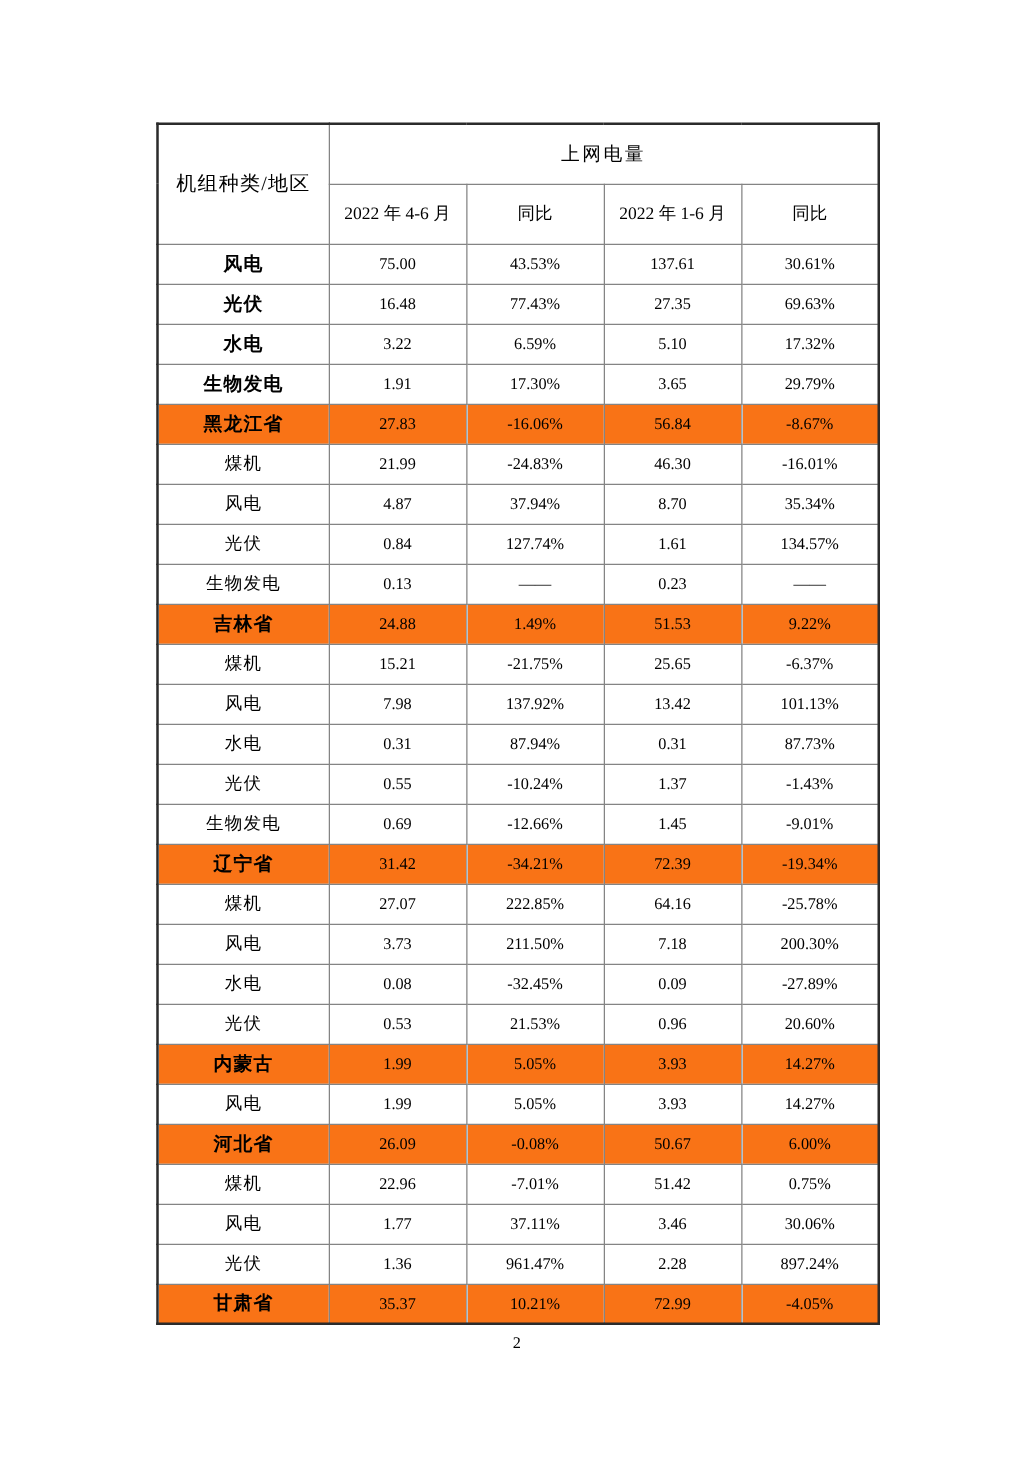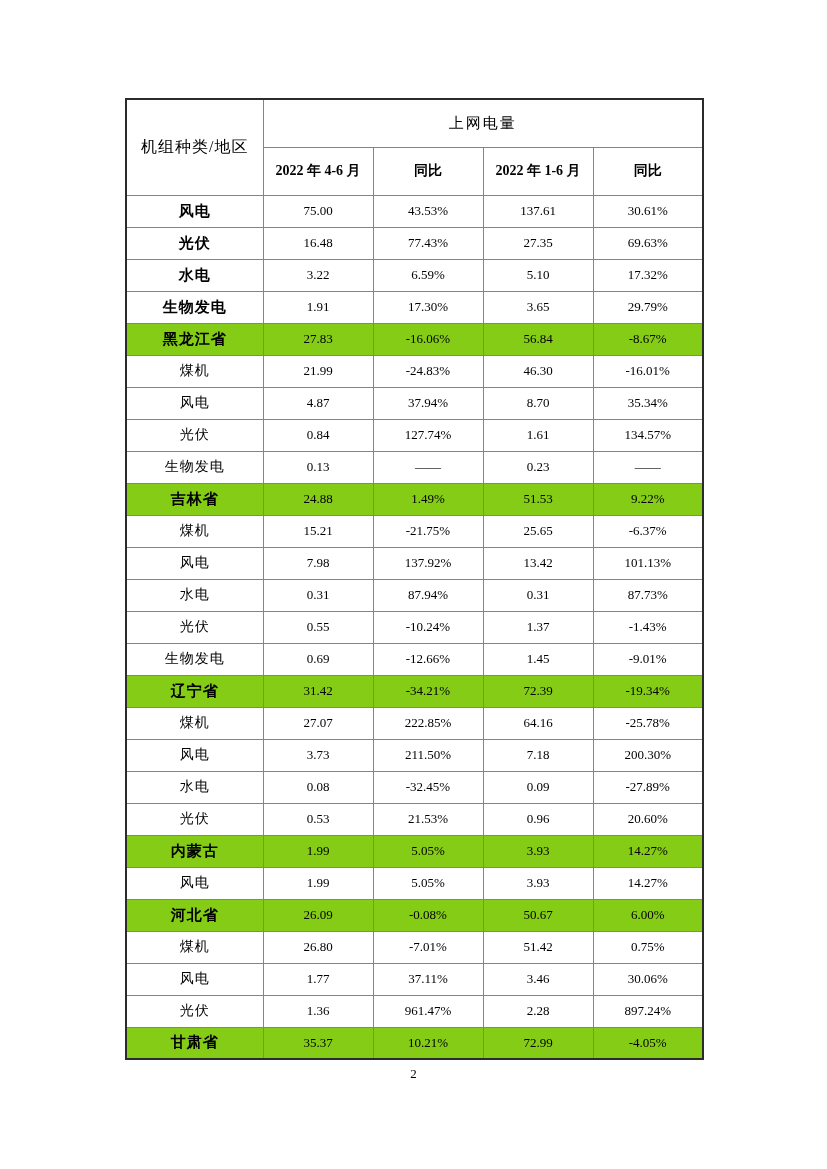--- a/index.html
+++ b/index.html
@@ -42,34 +42,34 @@
     font-weight: normal;
     letter-spacing: 1px;
   }
   th.group-cell {
     font-size: 15px;
     font-weight: normal;
     letter-spacing: 2px;
   }
   th.col-cell {
     font-size: 14px;
-    font-weight: bold;
+    font-weight: normal;
   }
   td.label-cell { font-size: 15px; letter-spacing: 1px; }
   td.value-cell { font-size: 13px; }
   tr.row-category td.label-cell,
   tr.row-province td.label-cell {
     font-weight: bold;
   }
   tr.row-sub td.label-cell {
     font-weight: normal;
     font-size: 14px;
   }
   tr.row-province td {
-    background: #84cc16;
+    background: #f97316;
     text-align: center;
   }
   .page-number {
     position: absolute;
     top: 1066px;
     left: 0;
     width: 827px;
     text-align: center;
     font-size: 13px;
   }
@@ -256,21 +256,21 @@
         </tr>
         <tr class="row-province">
           <td class="label-cell">河北省</td>
           <td class="value-cell">26.09</td>
           <td class="value-cell">-0.08%</td>
           <td class="value-cell">50.67</td>
           <td class="value-cell">6.00%</td>
         </tr>
         <tr class="row-sub">
           <td class="label-cell">煤机</td>
-          <td class="value-cell">26.80</td>
+          <td class="value-cell">22.96</td>
           <td class="value-cell">-7.01%</td>
           <td class="value-cell">51.42</td>
           <td class="value-cell">0.75%</td>
         </tr>
         <tr class="row-sub">
           <td class="label-cell">风电</td>
           <td class="value-cell">1.77</td>
           <td class="value-cell">37.11%</td>
           <td class="value-cell">3.46</td>
           <td class="value-cell">30.06%</td>

